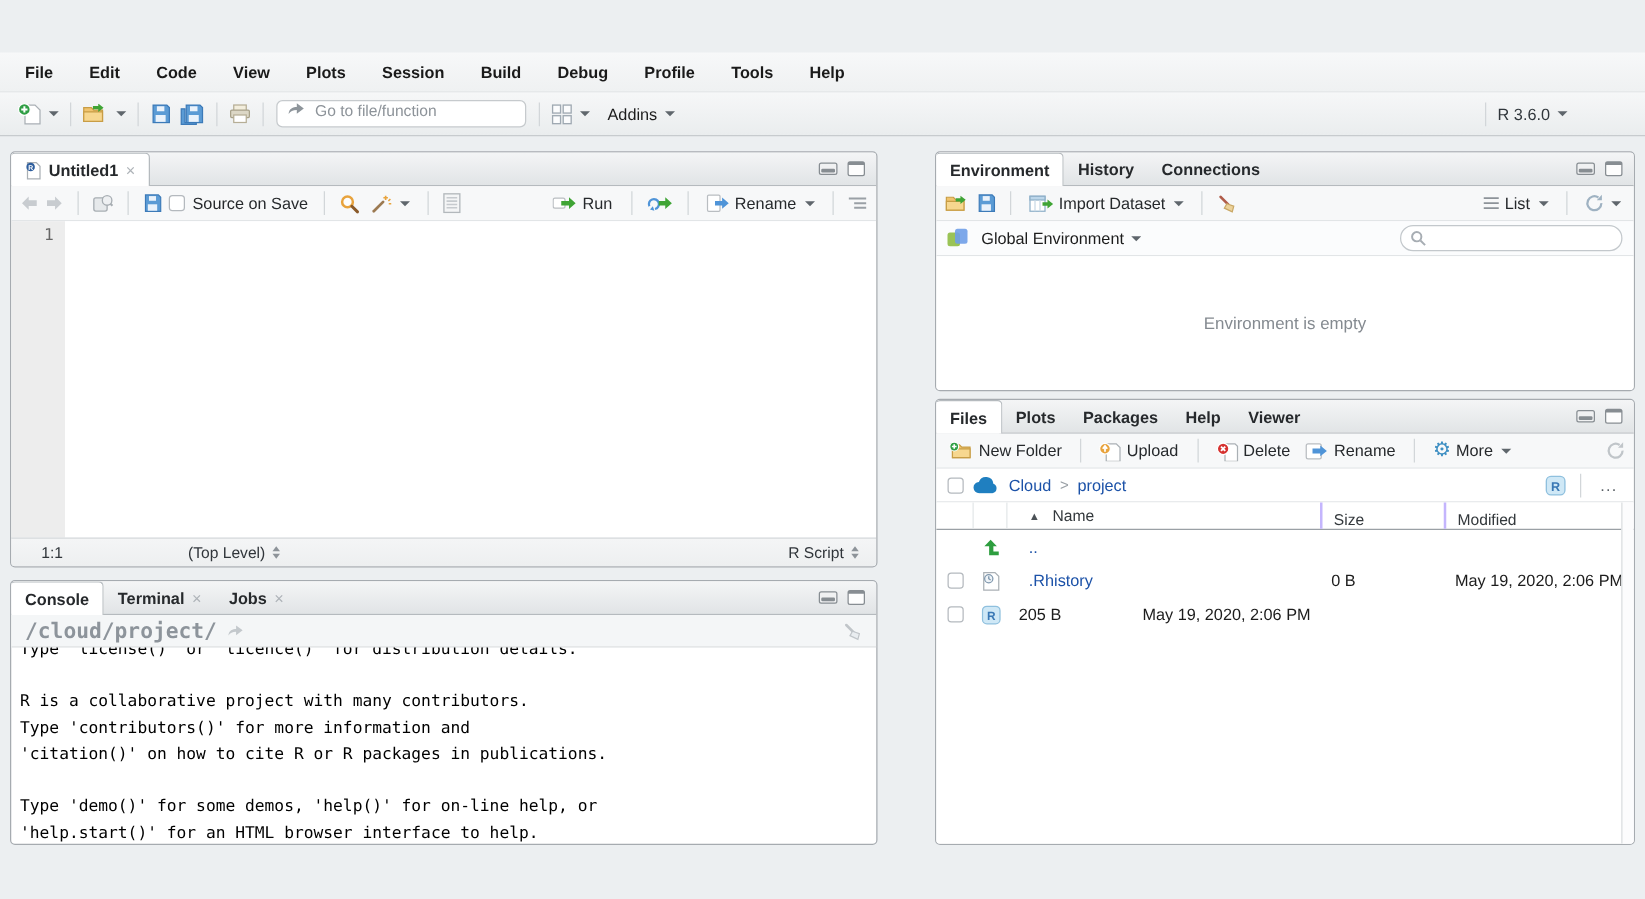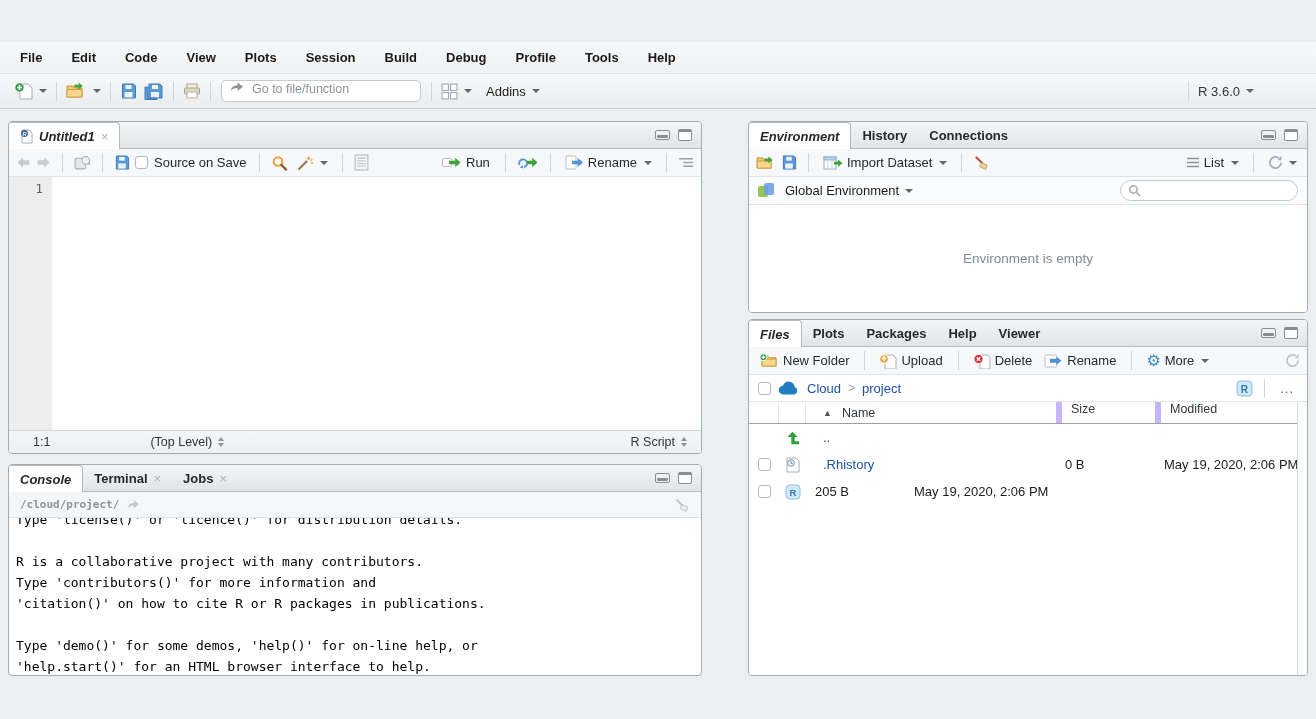--- a/index.html
+++ b/index.html
@@ -58,21 +58,21 @@
     height:27px; flex:0 0 27px; display:flex; align-items:stretch;
     background:linear-gradient(#f4f5f6,#e1e4e6);
     border-bottom:1px solid #b5babe;
   }
   .tab {
     display:flex; align-items:center; gap:6px; padding:0 11px;
     font-weight:700; font-size:13px; color:#26292c; position:relative;
   }
   .tab.active {
     background:#fff; border-right:1px solid #b5babe; border-left:1px solid #b5babe;
-    border-top:1px solid #b5babe; border-radius:4px 4px 0 0; margin-bottom:-1px; margin-top:0;font-style:italic;
+    border-top:1px solid #b5babe; border-radius:4px 4px 0 0; margin-bottom:-1px; margin-top:0;
   }
   .tab.first { border-left:none; border-top-left-radius:3px; }
   .tab .x { color:#aeb3b8; font-weight:400; font-size:13px; }
   .minmax { margin-left:auto; display:flex; align-items:center; gap:8px; padding:0 9px; }
   .ic-min { width:15px; height:10px; border:1px solid #878d92; border-radius:2px; background:#f0f1f2; }
   .ic-min i { display:block; margin:4px 1px 1px; height:3px; background:#878d92; border-radius:1px; }
   .ic-max { width:14px; height:12px; border:1px solid #878d92; border-top:3px solid #878d92; border-radius:2px; background:#fdfdfd; }
 
   
   .ptool {
@@ -98,21 +98,21 @@
   .updn { display:inline-flex; flex-direction:column; gap:2px; }
   .updn b, .updn i { display:block; width:0; height:0; border-left:3.5px solid transparent; border-right:3.5px solid transparent; }
   .updn b { border-bottom:4px solid #8d9399; }
   .updn i { border-top:4px solid #8d9399; }
   .cb { width:13px; height:13px; border:1px solid #b4b9be; border-radius:3px; background:#fff; flex:0 0 13px; }
 
   
   .pathbar {
     height:26px; flex:0 0 26px; display:flex; align-items:center; gap:7px;
     padding:0 11px; background:#f4f6f7; border-bottom:1px solid #dfe2e4;
-    font-family:"DejaVu Sans Mono", monospace; font-weight:700; font-size:11px; color:#8d949b;
+    font-family:"DejaVu Sans Mono", monospace; font-weight:700; font-size:17px; color:#8d949b;
   }
   .console-out { flex:1; overflow:hidden; padding:0 7px; font-family:"DejaVu Sans Mono", monospace; font-size:13px; line-height:21px; color:#000; }
   .console-out pre { margin:-9px 0 0; font:inherit; white-space:pre; }
   .prompt-line { display:flex; align-items:center; margin-top:21px; }
   .prompt { color:#1111e8; }
   .cursor { width:2px; height:15px; background:#6b7075; margin-left:7px; }
 
   
   .scoperow { height:28px; flex:0 0 28px; display:flex; align-items:center; gap:7px; padding:0 9px; background:#fbfcfd; border-bottom:1px solid #e2e5e7; }
   .genv-ic { position:relative; width:17px; height:16px; flex:0 0 17px; }
@@ -131,21 +131,21 @@
     height:22px; display:flex; align-items:center; border-bottom:1px solid #9aa0a5;
     color:#33383c; font-size:12.5px;
   }
   .ft-row { height:27px; display:flex; align-items:center; font-size:13px; }
   .c-check { width:30px; flex:0 0 30px; display:flex; justify-content:center; }
   .c-icon  { width:27px; flex:0 0 27px; display:flex; justify-content:center; }
   .c-name  { flex:1; display:flex; align-items:center; gap:5px; padding-left:17px; min-width:0; }
   .c-size  { width:99px; flex:0 0 99px; padding-left:9px; }
   .c-mod   { flex:0 0 152px; width:152px; padding-left:9px; white-space:nowrap; overflow:hidden; }
   .ft-head .c-check, .ft-head .c-icon { border-right:1px solid #e4e7e9; height:100%; align-items:center; }
-  .ft-head .c-size, .ft-head .c-mod { border-left:6px solid #c4b5fd; height:100%; display:flex; align-items:flex-start; }
+  .ft-head .c-size, .ft-head .c-mod { border-left:2px solid #c4b5fd; height:100%; display:flex; align-items:flex-end; }
   .sort-tri { font-size:9px; color:#4c5257; margin-right:5px; }
   .flink { color:#1c52a8; text-decoration:none; }
   .scroll-gutter { position:absolute; top:0; right:0; bottom:0; width:10px; border-left:1px solid #dadde0; background:#fcfcfd; }
 
   svg { display:block; }
   .ellip { color:#5a6066; letter-spacing:1px; padding:0 4px; }
   .gear-glyph { color:#3e8fc3; font-size:16px; line-height:16px; }
 </style>
 </head>
 <body>

